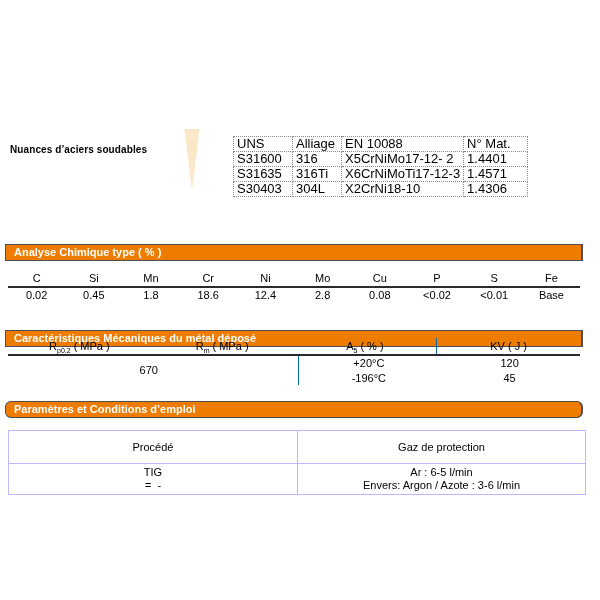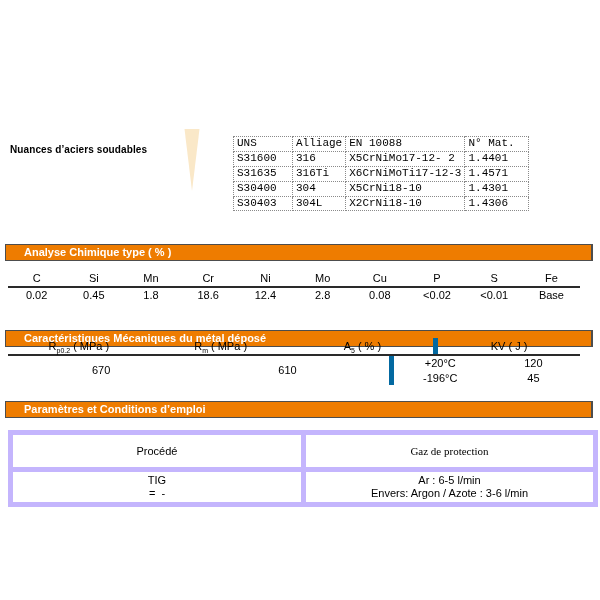--- a/index.html
+++ b/index.html
@@ -15,69 +15,68 @@
     position:absolute;left:10px;top:144px;
     font-size:10px;font-weight:bold;letter-spacing:0.1px;
   }
 
   
   .wedge{position:absolute;left:184px;top:129px;}
 
   
   table.grades{
     position:absolute;left:233px;top:136px;border-collapse:collapse;
-    font-size:11px;
-    font-family:Liberation Mono, monospace;
+    font-size:13px;
   }
   table.grades td{
     border:1px dotted #8a8a8a;height:13.9px;padding:0 3px;white-space:nowrap;
     line-height:13px;
   }
   .gc0{width:52px;} .gc1{width:42px;} .gc2{width:108px;} .gc3{width:57px;}
 
   
   .bar{
     position:absolute;left:5px;width:567px;height:15px;
     background:#EE7C00;border:1px solid #4d4d4d;border-right-width:2px;
     color:#ffffff;font-weight:bold;font-size:11px;line-height:15px;
-    padding-left:18px;white-space:nowrap;
+    padding-left:8px;white-space:nowrap;
   }
   .bar-chem{top:244px;}
   .bar-mech{top:330px;}
-  .bar-param{top:401px;}
+  .bar-param{top:401px;border-radius:6px;}
 
   
   .chem{position:absolute;left:8px;top:271px;width:572px;font-size:11px;}
   .chem-row{display:flex;}
   .chem-row span{flex:1 1 0;text-align:center;line-height:15px;}
   .chem-head{border-bottom:2px solid #2a2a2a;}
 
   
   .mech{position:absolute;left:8px;top:338px;width:572px;font-size:11px;}
   .mech-head{display:flex;border-bottom:2px solid #2a2a2a;}
   .mech-head .mcell{flex:1 1 0;text-align:center;line-height:16px;height:16px;box-sizing:border-box;}
   .mech-body{display:flex;}
   .mech-body .mcell{flex:1 1 0;box-sizing:border-box;}
   .mcell sub{font-size:7px;line-height:0;}
   .mcell .unit{margin-left:3px;margin-top:36px;}
-  .kvcol{border-left:5px solid #0369a1;}
+  .kvcol{border-left:1px solid #0369a1;}
   .val{text-align:center;line-height:29px;height:29px;}
   .kvbody{padding-top:0;margin-left:8px;}
   .kvrow{display:flex;line-height:14.5px;}
   .kvrow span{flex:1 1 0;text-align:center;}
 
   
   table.params{
     position:absolute;left:8px;top:430px;border-collapse:collapse;
     font-size:11px;table-layout:fixed;
   }
   table.params td{
-    border:5px solid #c4b5fd;text-align:center;vertical-align:middle;
+    border:1px solid #c4b5fd;text-align:center;vertical-align:middle;
   }
-  .pc0{width:286px;} .pc1{width:285px;font-family:Liberation Serif, serif;}
+  .pc0{width:286px;} .pc1{width:285px;}
   td.ph{height:30px;}
   td.pb{height:28px;line-height:13.5px;padding:1px 0;margin-left:29px;}
 </style>
 </head>
 <body>
 
 <div class="canvas">
 
   <div class="page-title">Nuances d’aciers soudables</div>
 
@@ -97,26 +96,20 @@
       <td>S31600</td>
       <td>316</td>
       <td>X5CrNiMo17-12- 2</td>
       <td>1.4401</td>
     </tr>
     <tr>
       <td>S31635</td>
       <td>316Ti</td>
       <td>X6CrNiMoTi17-12-3</td>
       <td>1.4571</td>
-    </tr>
-    <tr>
-      <td>S30400</td>
-      <td>304</td>
-      <td>X5CrNi18-10</td>
-      <td>1.4301</td>
     </tr>
     <tr>
       <td>S30403</td>
       <td>304L</td>
       <td>X2CrNi18-10</td>
       <td>1.4306</td>
     </tr>
   </tbody>
     </table>
 
@@ -157,21 +150,20 @@
 
   <div class="mech">
     <div class="mech-head">
       <div class="mcell"><span>R</span><sub>p0.2</sub><span class="unit">( MPa )</span></div>
       <div class="mcell"><span>R</span><sub>m</sub><span class="unit">( MPa )</span></div>
       <div class="mcell"><span>A</span><sub>5</sub><span class="unit">( % )</span></div>
       <div class="mcell kvcol"><span>KV ( J )</span></div>
     </div>
     <div class="mech-body">
       <div class="mcell val">670</div>
-      <div class="mcell val">610</div>
       <div class="mcell kvcol kvbody">
         <div class="kvrow">
           <span>+20°C</span>
           <span>120</span>
         </div>
         <div class="kvrow">
           <span>-196°C</span>
           <span>45</span>
         </div>
       </div>

